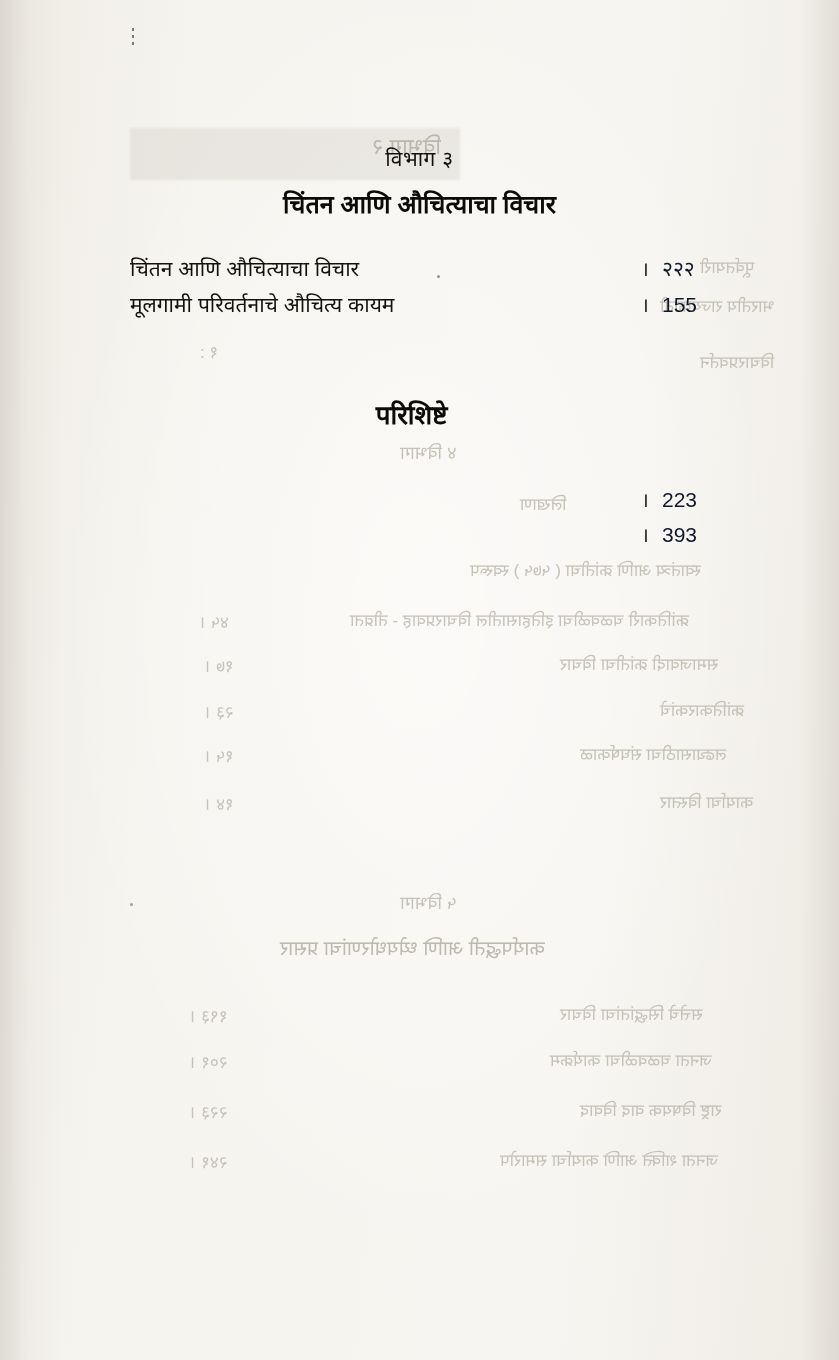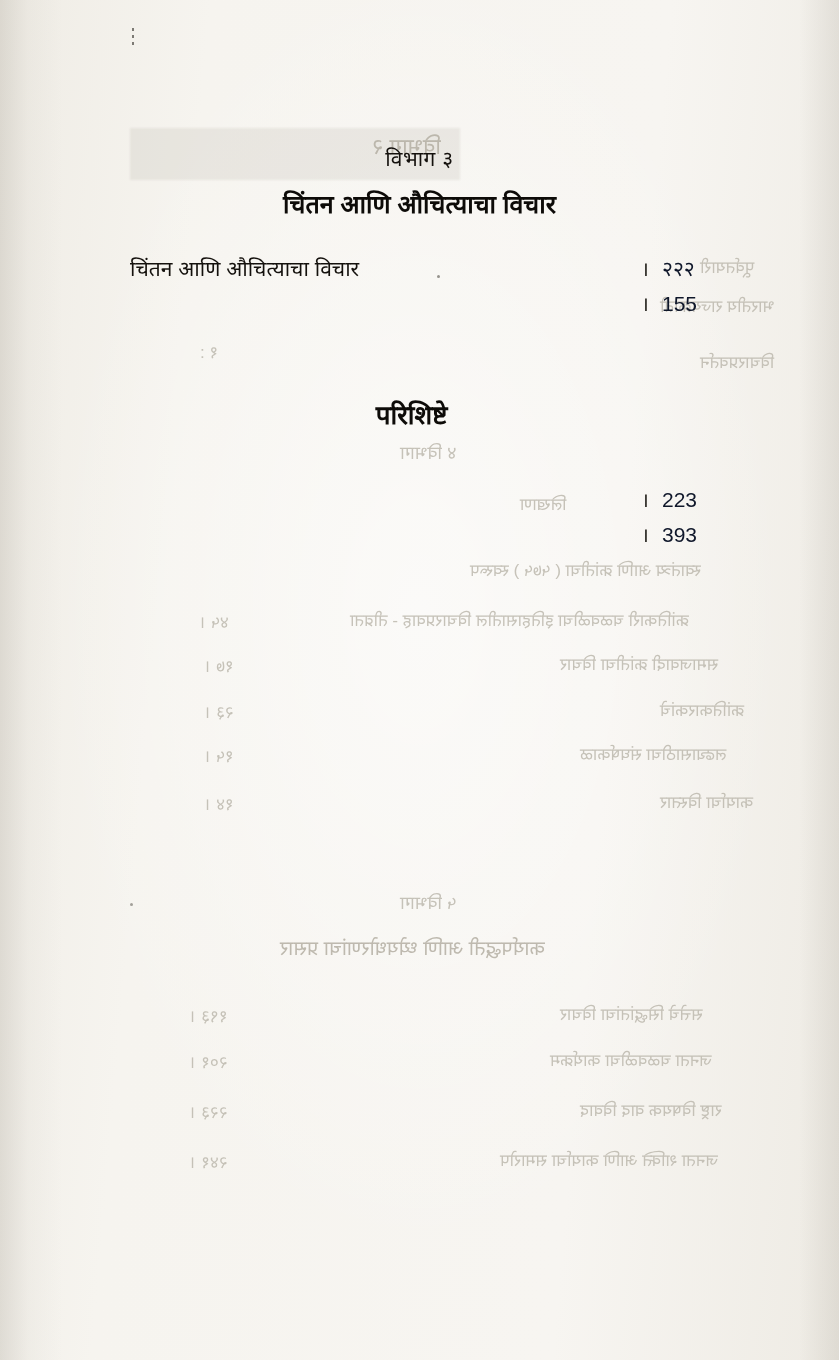--- a/index.html
+++ b/index.html
@@ -192,20 +192,21 @@
     <div class="section-title">चिंतन आणि औचित्याचा विचार</div>
 
     <div class="toc toc-1">
       <div class="toc-row">
         <span class="toc-label">चिंतन आणि औचित्याचा विचार</span>
         <span class="toc-spacer"></span>
         <span class="toc-bar">।</span>
         <span class="toc-page">२२२</span>
       </div>
       <div class="toc-row">
+        <span class="toc-label">मूलगामी परिवर्तनाचे औचित्य कायम</span>
         <span class="toc-spacer"></span>
         <span class="toc-bar">।</span>
         <span class="toc-page">155</span>
       </div>
     </div>
 
     <div class="appendix-title">परिशिष्टे</div>
 
     <div class="toc toc-2">
       <div class="toc-row">

